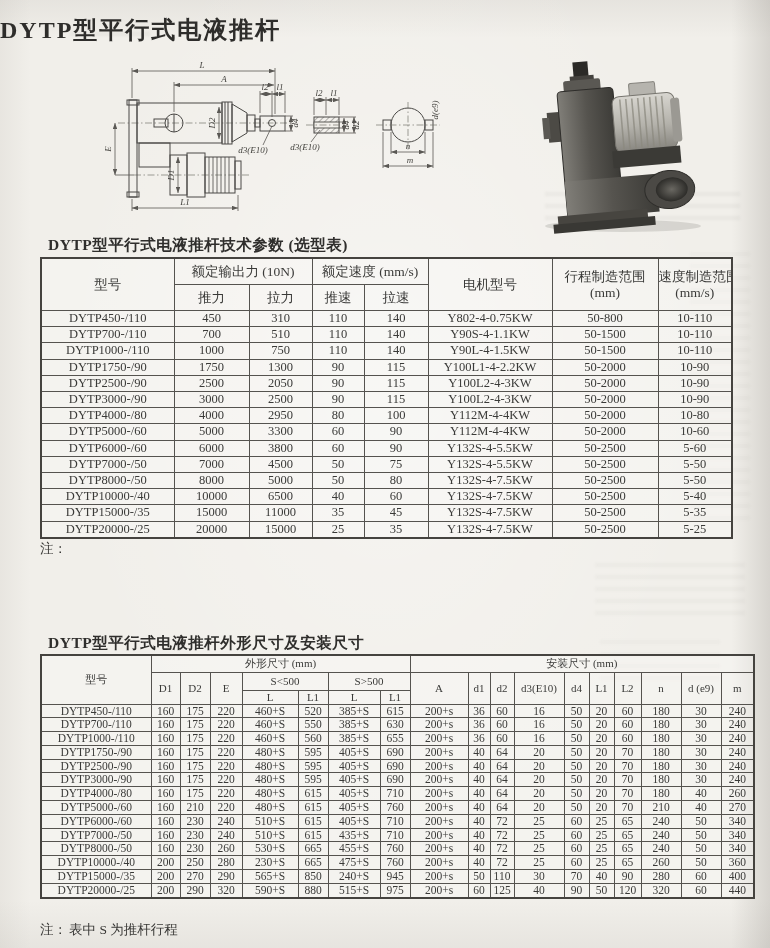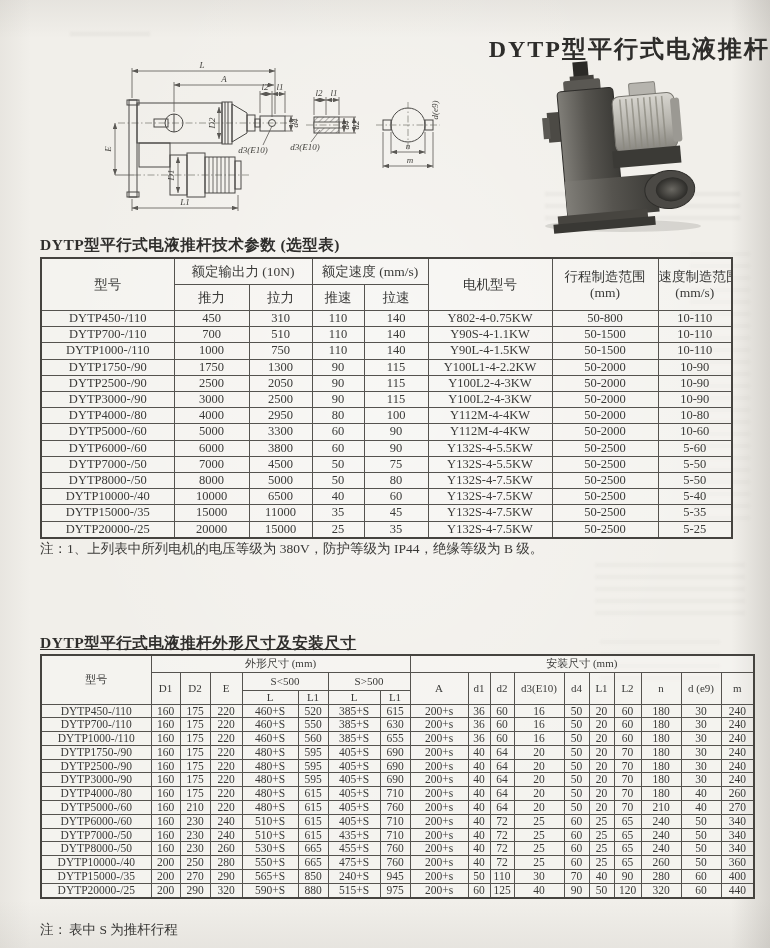--- a/index.html
+++ b/index.html
@@ -21,31 +21,31 @@
     position:absolute;pointer-events:none;opacity:.5;filter:blur(1.6px);
     background:repeating-linear-gradient(0deg, rgba(110,108,104,.14) 0 4px, rgba(0,0,0,0) 4px 12px);
   }
   .b1{left:70px;top:24px;width:80px;height:12px;}
   .b2{left:545px;top:190px;width:195px;height:30px;}
   .b3{left:595px;top:555px;width:150px;height:60px;opacity:.35;}
   .b4{left:690px;top:250px;width:60px;height:270px;opacity:.3;}
   .b5{left:600px;top:640px;width:120px;height:40px;opacity:.3;}
 
   .title{
-    position:absolute;top:14px;left:0;width:100%;text-align:right;
-    font-size:24px;font-weight:bold;letter-spacing:2px;color:#2e2d2b;margin-top:19px;
+    position:absolute;top:14px;left:0;width:100%;text-align:left;
+    font-size:24px;font-weight:bold;letter-spacing:2px;color:#2e2d2b;
   }
   .figures{position:absolute;top:56px;left:22px;width:726px;height:178px;}
   .diagram-svg{position:absolute;left:0;top:0;}
   .photo-svg{position:absolute;left:516px;top:2px;}
 
   .section-heading{
-    position:absolute;left:40px;font-size:15.5px;font-weight:bold;color:#2f2e2c;letter-spacing:.5px;
+    position:absolute;left:48px;font-size:15.5px;font-weight:bold;color:#2f2e2c;letter-spacing:.5px;
   }
-  .h1{top:235px;} .h2{top:633px;text-decoration:underline;}
+  .h1{top:235px;} .h2{top:633px;}
 
   table{border-collapse:collapse;table-layout:fixed;position:absolute;left:40px;
         background:rgba(255,255,255,.25);}
   .t1{top:257px;width:691px;}
   .t2{top:654px;width:710px;}
   th,td{border:1px solid #55534f;text-align:center;vertical-align:middle;
         overflow:hidden;white-space:nowrap;font-weight:normal;color:#3a3a38;padding:0;}
   table{border:2px solid #45433f;}
   .t1 th{font-size:13.5px;height:25px;}
   .t1 td{font-size:12.5px;height:15.2px;line-height:15.2px;}
@@ -425,21 +425,20 @@
         <td>Y132S-4-7.5KW</td>
         <td>50-2500</td>
         <td>5-25</td>
       </tr>
     </tbody>
 </table>
 
 <div class="notes">
   <div class="note-row">
     <span class="note-prefix">注：</span>
-    <div>1、上列表中所列电机的电压等级为 380V，防护等级为 IP44，绝缘等级为 B 级。</div>
   </div>
 </div>
 
 <div class="section-heading h2">DYTP型平行式电液推杆外形尺寸及安装尺寸</div>
 
 <table class="t2">
   <colgroup>
     <col style="width:110px">
       <col style="width:29px">
       <col style="width:30px">
@@ -708,21 +707,21 @@
         <td>65</td>
         <td>240</td>
         <td>50</td>
         <td>340</td>
       </tr>
       <tr>
         <td>DYTP10000-/40</td>
         <td>200</td>
         <td>250</td>
         <td>280</td>
-        <td>550+S</td>
+        <td>230+S</td>
         <td>665</td>
         <td>475+S</td>
         <td>760</td>
         <td>200+s</td>
         <td>40</td>
         <td>72</td>
         <td>25</td>
         <td>60</td>
         <td>25</td>
         <td>65</td>

